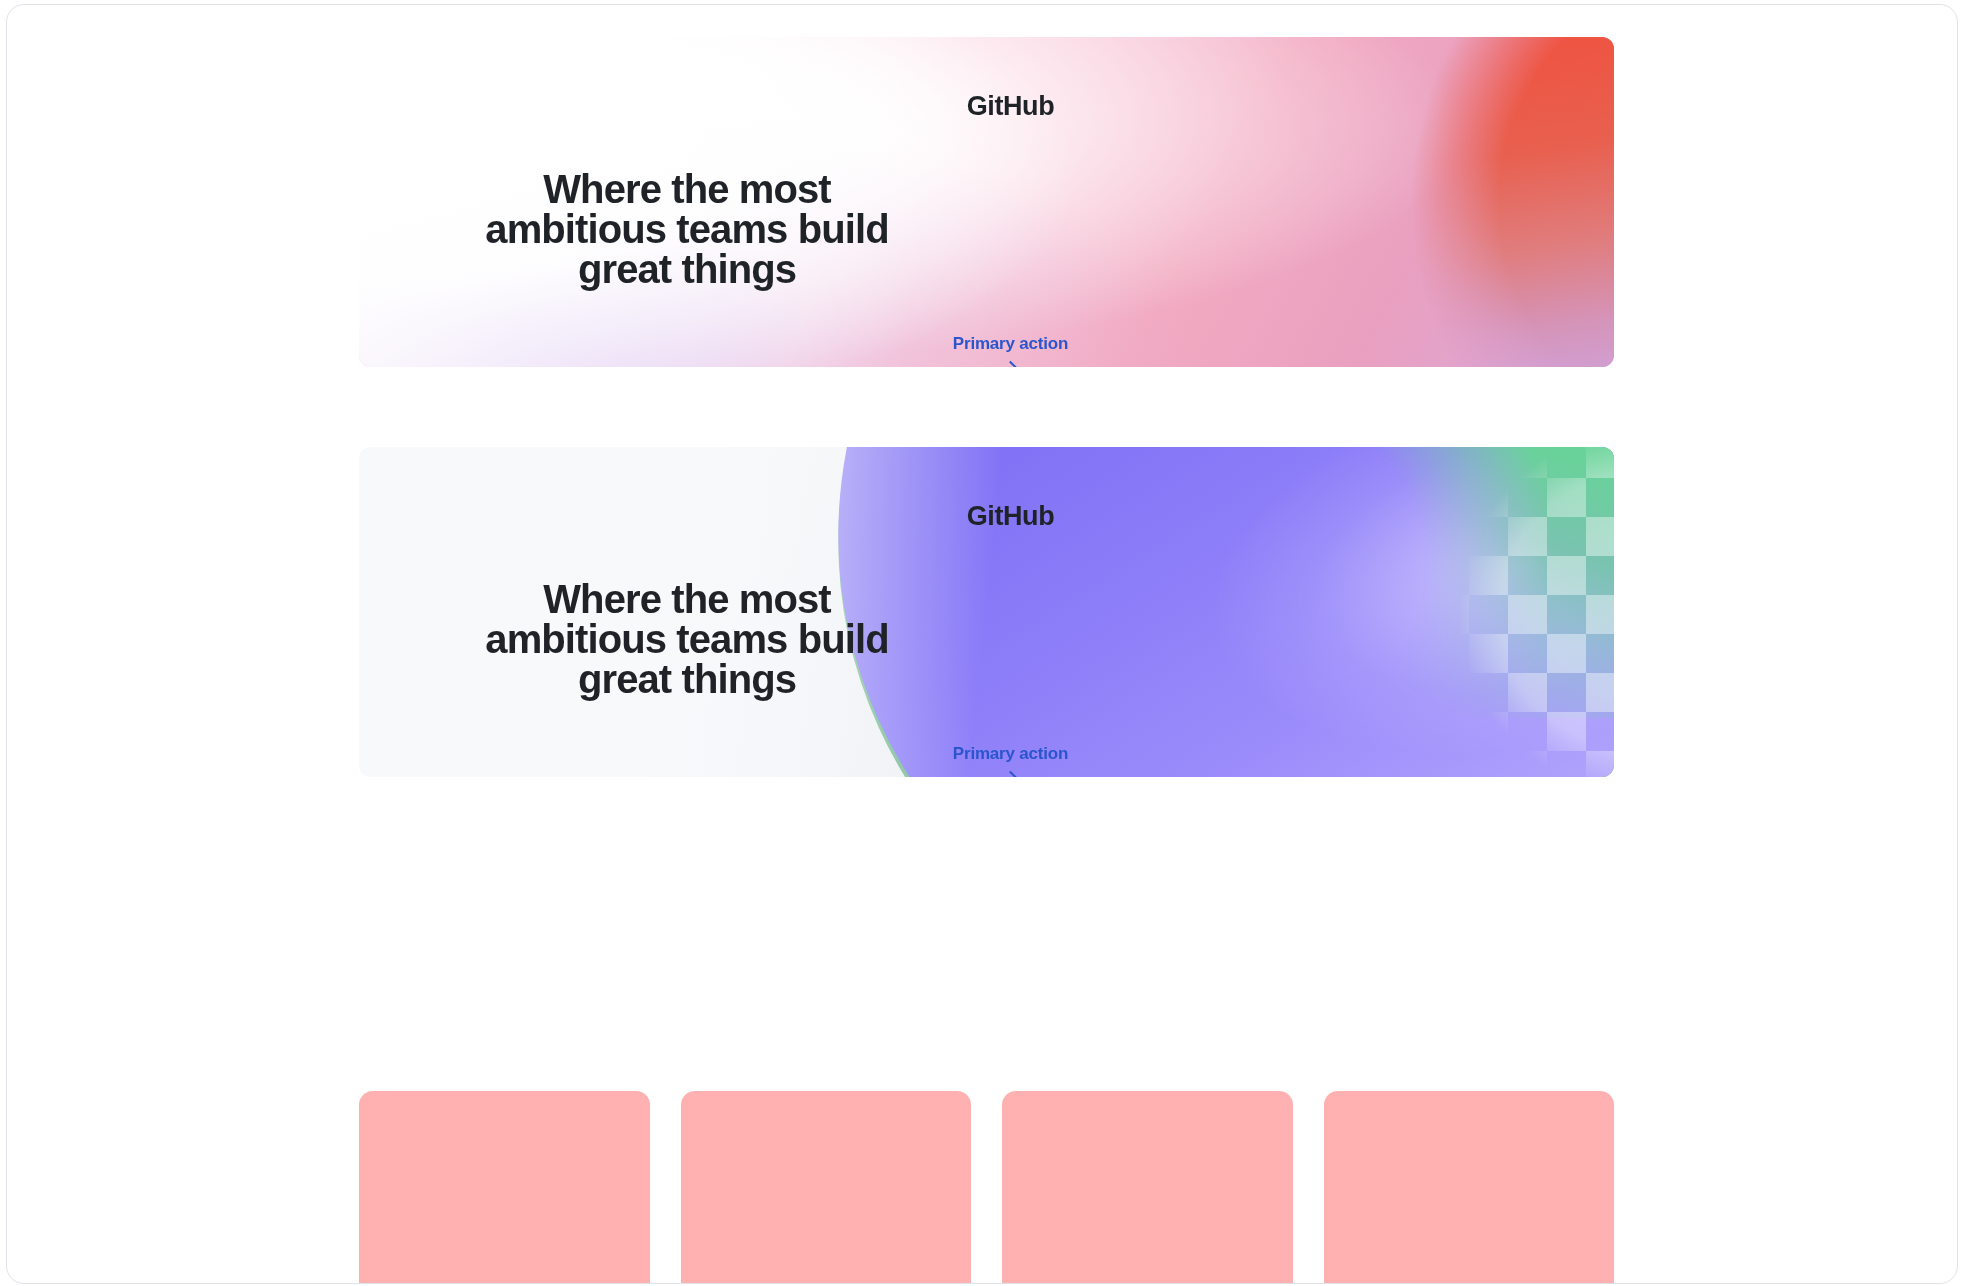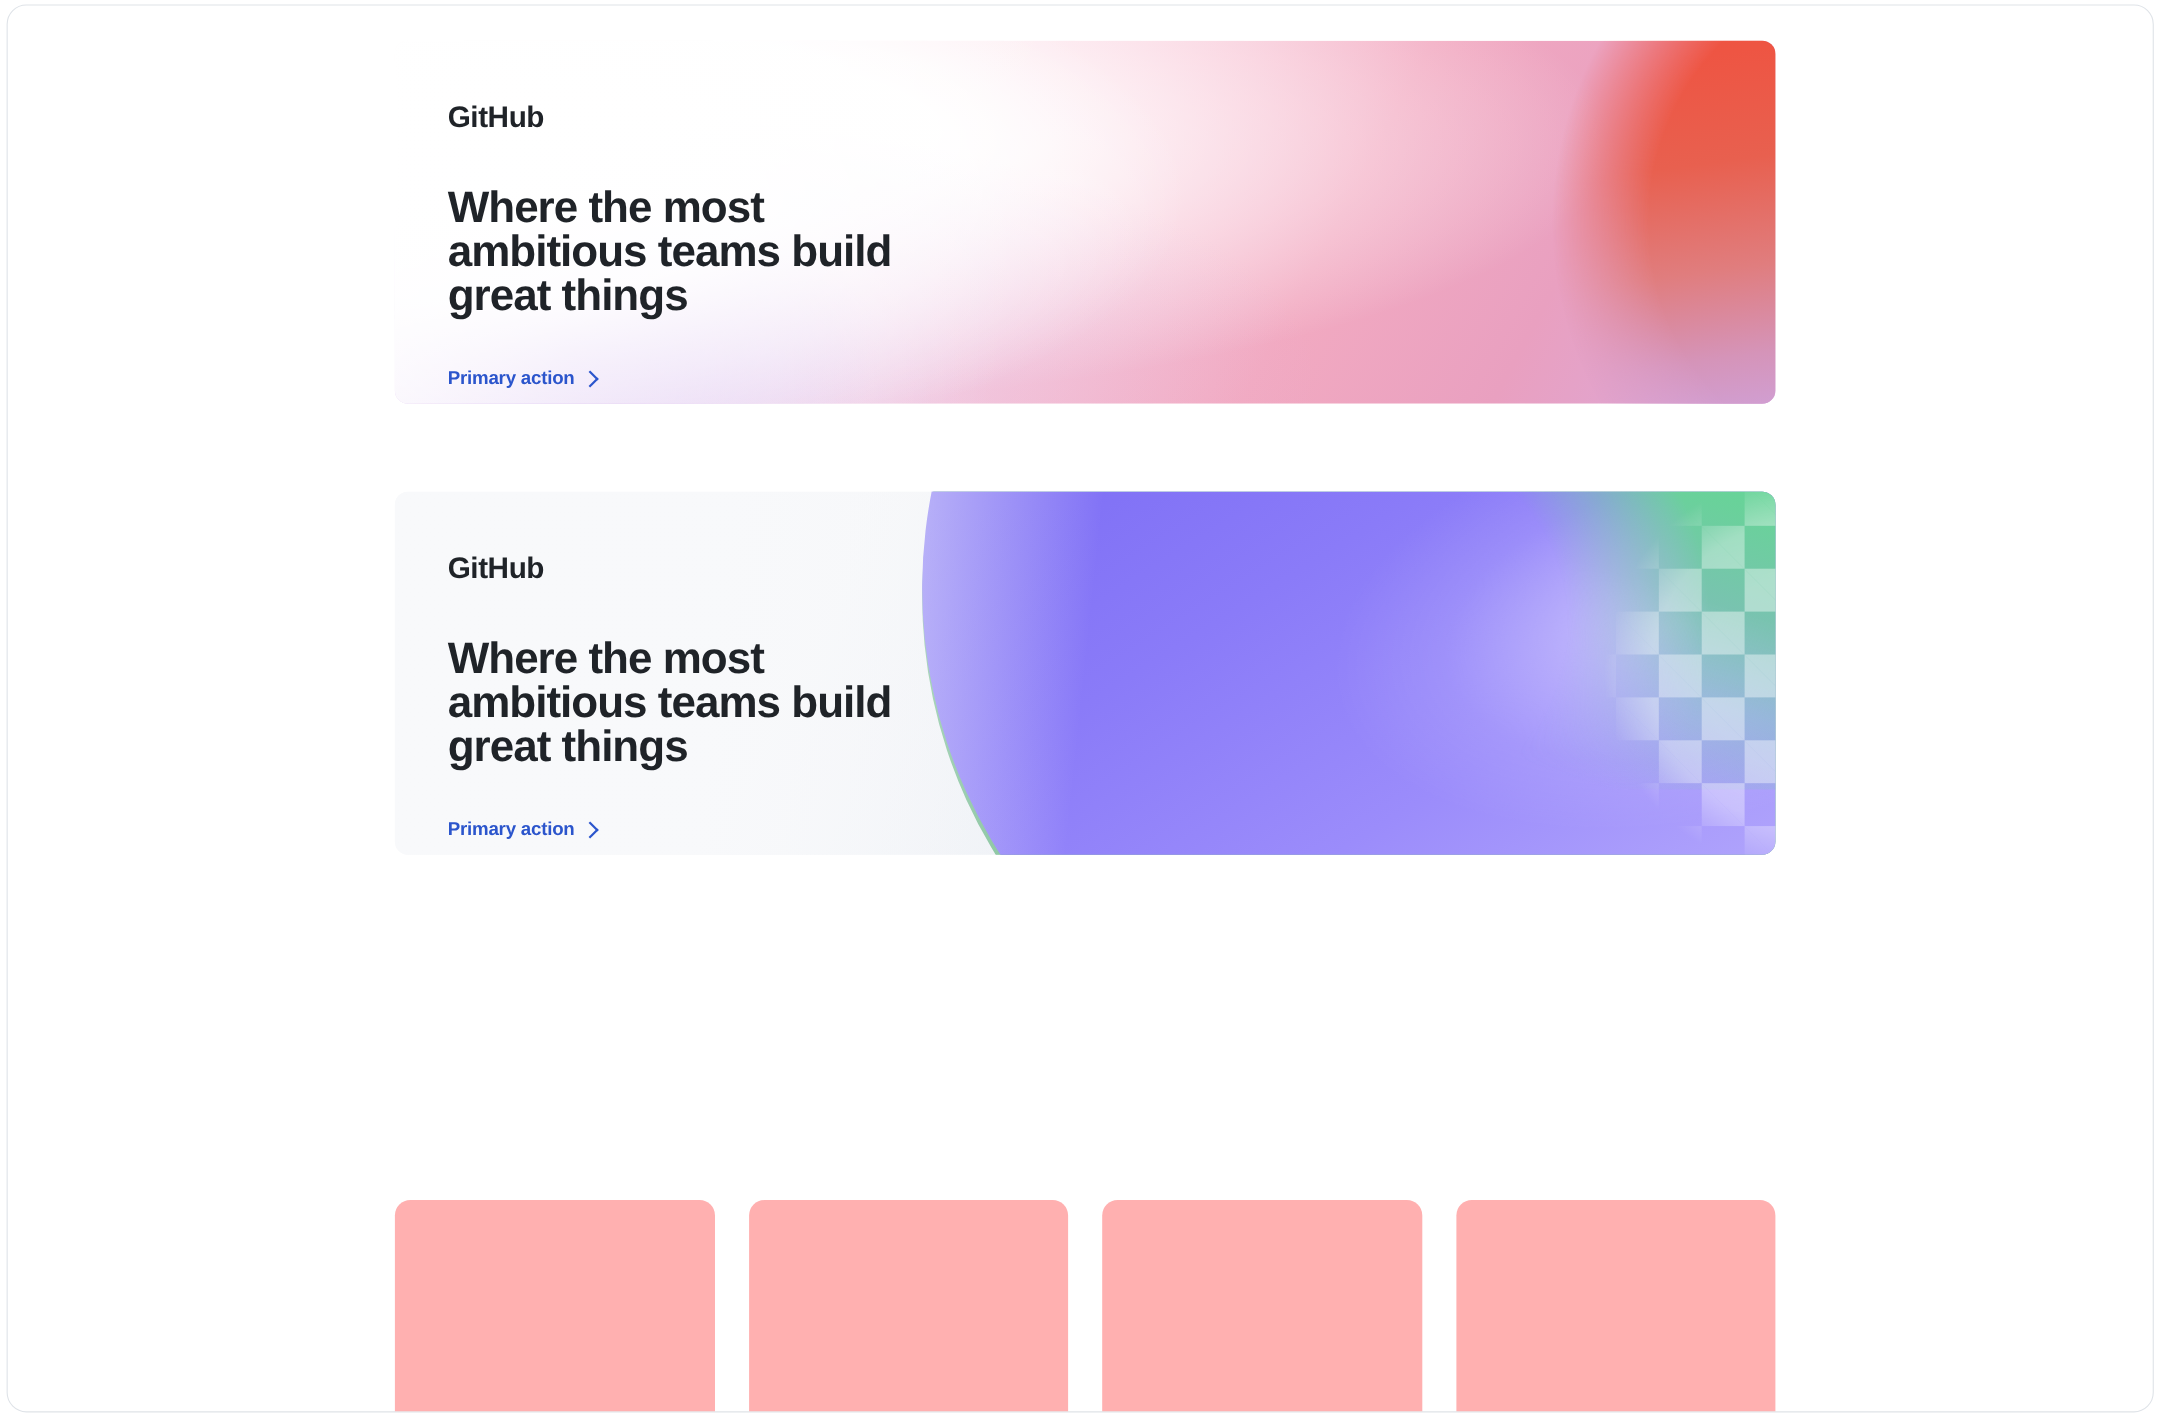--- a/index.html
+++ b/index.html
@@ -23,20 +23,21 @@
     background: #ffffff;
     border: 1px solid #dfe3e8;
     border-radius: 18px;
     overflow: hidden;
   }
 
   .frame-scroll {
     position: absolute;
     inset: 0;
     overflow: hidden;
+    text-align: center;
   }
 
   
   .banner {
     position: absolute;
     left: 352px;
     width: 1255px;
     border-radius: 12px;
     overflow: hidden;
     isolation: isolate;
@@ -72,20 +73,21 @@
     display: inline-flex;
     align-items: center;
     gap: 9px;
     margin-top: 45px;
     font-size: 17px;
     font-weight: 700;
     letter-spacing: -0.2px;
     color: #2b55cc;
     text-decoration: none;
     cursor: pointer;
+    flex-direction: column;
   }
   .primary-action .chev {
     display: inline-block;
     width: 11px;
     height: 11px;
     border-top: 2.2px solid #2b55cc;
     border-right: 2.2px solid #2b55cc;
     transform: rotate(45deg);
     position: relative;
     top: 0px;

